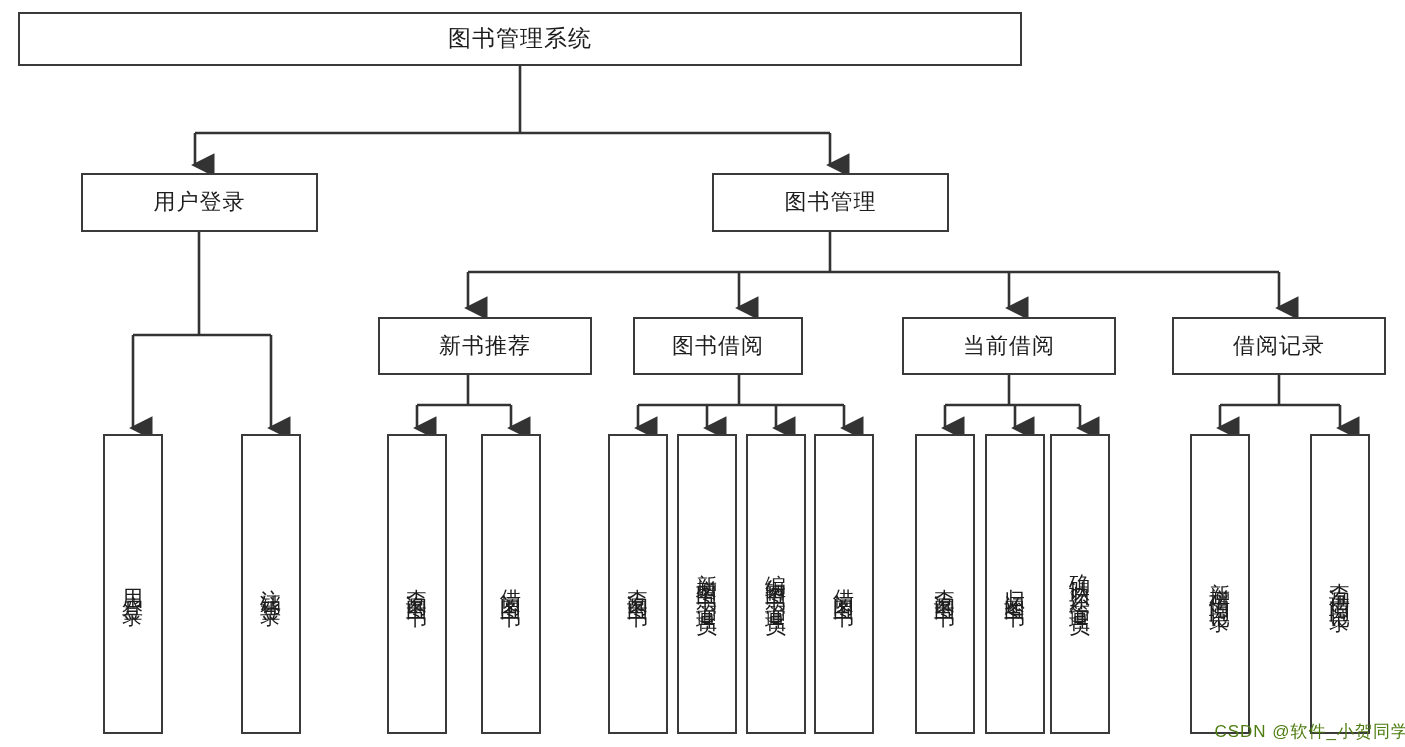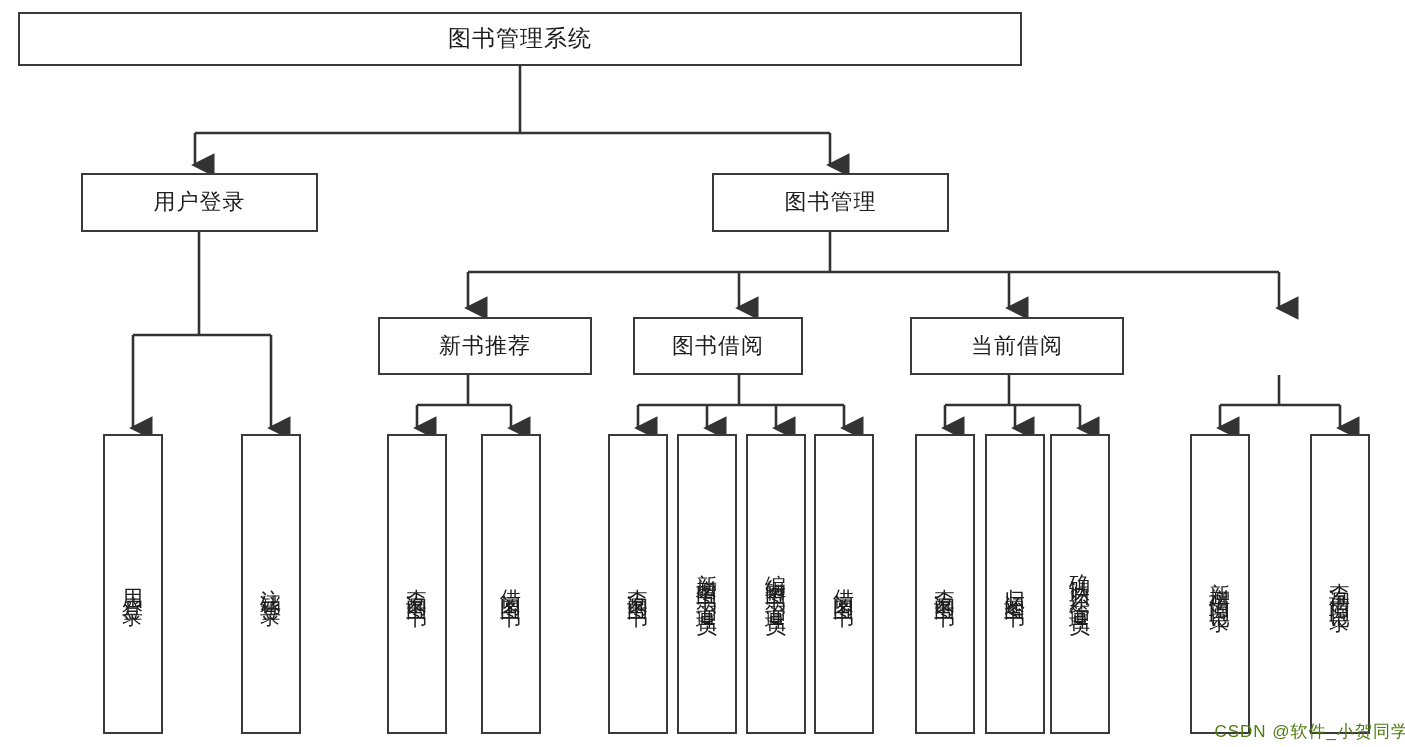--- a/index.html
+++ b/index.html
@@ -140,22 +140,25 @@
   <div class="node horiz" style="left:712px; top:173px; width:237px; height:59px;">
     <span class="label">图书管理</span>
   </div>
 
   <div class="node horiz" style="left:378px; top:317px; width:214px; height:58px;">
     <span class="label">新书推荐</span>
   </div>
   <div class="node horiz" style="left:633px; top:317px; width:170px; height:58px;">
     <span class="label">图书借阅</span>
   </div>
-  <div class="node horiz" style="left:902px; top:317px; width:214px; height:58px;margin-left:8px;">
+  <div class="node horiz" style="left:902px; top:317px; width:214px; height:58px;">
     <span class="label">当前借阅</span>
+  </div>
+  <div class="node horiz" style="left:1172px; top:317px; width:214px; height:58px;">
+    <span class="label">借阅记录</span>
   </div>
 
   <div class="node vert" style="left:103px; top:434px; width:60px; height:300px;">
     <span class="label">用户登录</span>
   </div>
   <div class="node vert" style="left:241px; top:434px; width:60px; height:300px;">
     <span class="label">注销登录</span>
   </div>
 
   <div class="node vert" style="left:387px; top:434px; width:60px; height:300px;">

